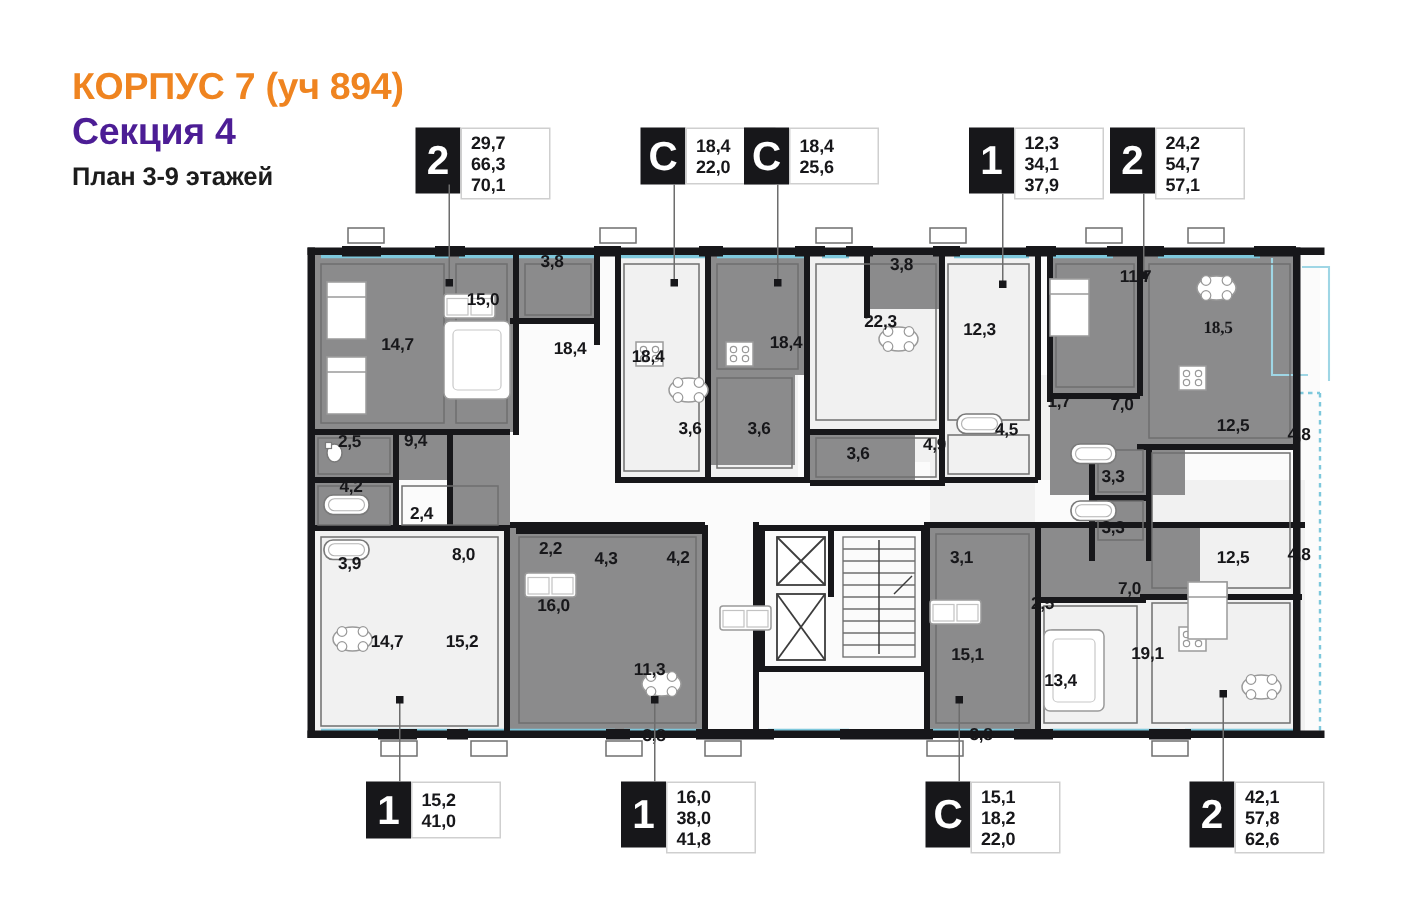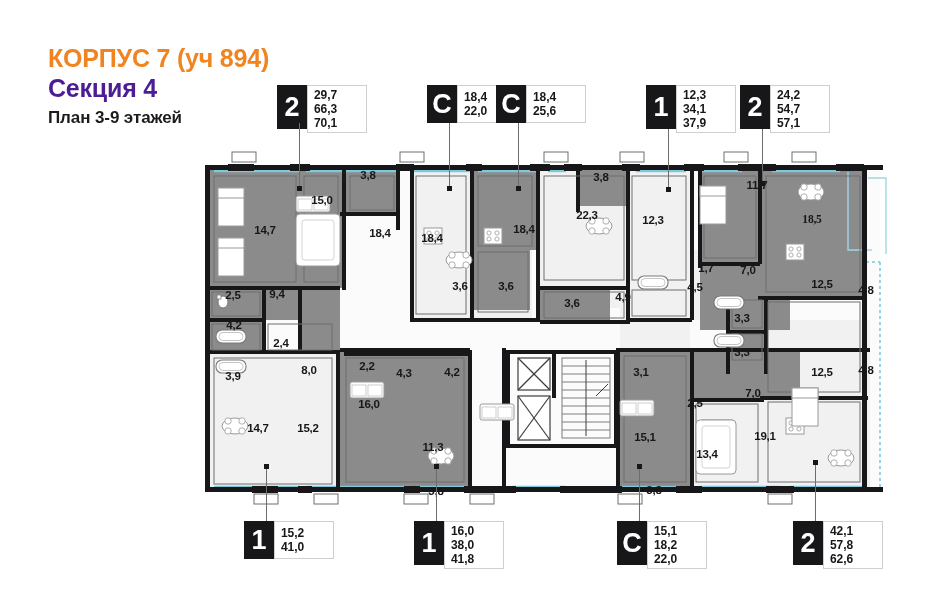--- a/index.html
+++ b/index.html
@@ -406,21 +406,21 @@
     <div class="room-label" style="left: 380px; top: 233px;">18,4</div>
     <div class="room-label" style="left: 432px; top: 238px;">18,4</div>
     <div class="room-label" style="left: 524px; top: 229px;">18,4</div>
     <div class="room-label" style="left: 460px; top: 286px;">3,6</div>
     <div class="room-label" style="left: 506px; top: 286px;">3,6</div>
     <div class="room-label" style="left: 572px; top: 303px;">3,6</div>
     <div class="room-label" style="left: 601px; top: 177px;">3,8</div>
     <div class="room-label" style="left: 587px; top: 215px;">22,3</div>
     <div class="room-label" style="left: 623px; top: 297px;">4,9</div>
     <div class="room-label" style="left: 653px; top: 220px;">12,3</div>
-    <div class="room-label" style="left: 671px; top: 287px; margin-left: 24px;">4,5</div>
+    <div class="room-label" style="left: 671px; top: 287px;">4,5</div>
     <div class="room-label" style="left: 731px; top: 185px; margin-left: 26px;">11,7</div>
     <div class="room-label" style="left: 690px; top: 268px; margin-left: 16px;">1,7</div>
     <div class="room-label" style="left: 748px; top: 270px;">7,0</div>
     <div class="room-label" style="left: 812px; top: 219px; font-family: Liberation Serif, serif;">18,5</div>
     <div class="room-label" style="left: 822px; top: 284px;">12,5</div>
     <div class="room-label" style="left: 866px; top: 290px;">4,8</div>
     <div class="room-label" style="left: 742px; top: 318px;">3,3</div>
     <div class="room-label" style="left: 742px; top: 352px;">3,3</div>
     <div class="room-label" style="left: 822px; top: 372px;">12,5</div>
     <div class="room-label" style="left: 866px; top: 370px;">4,8</div>

